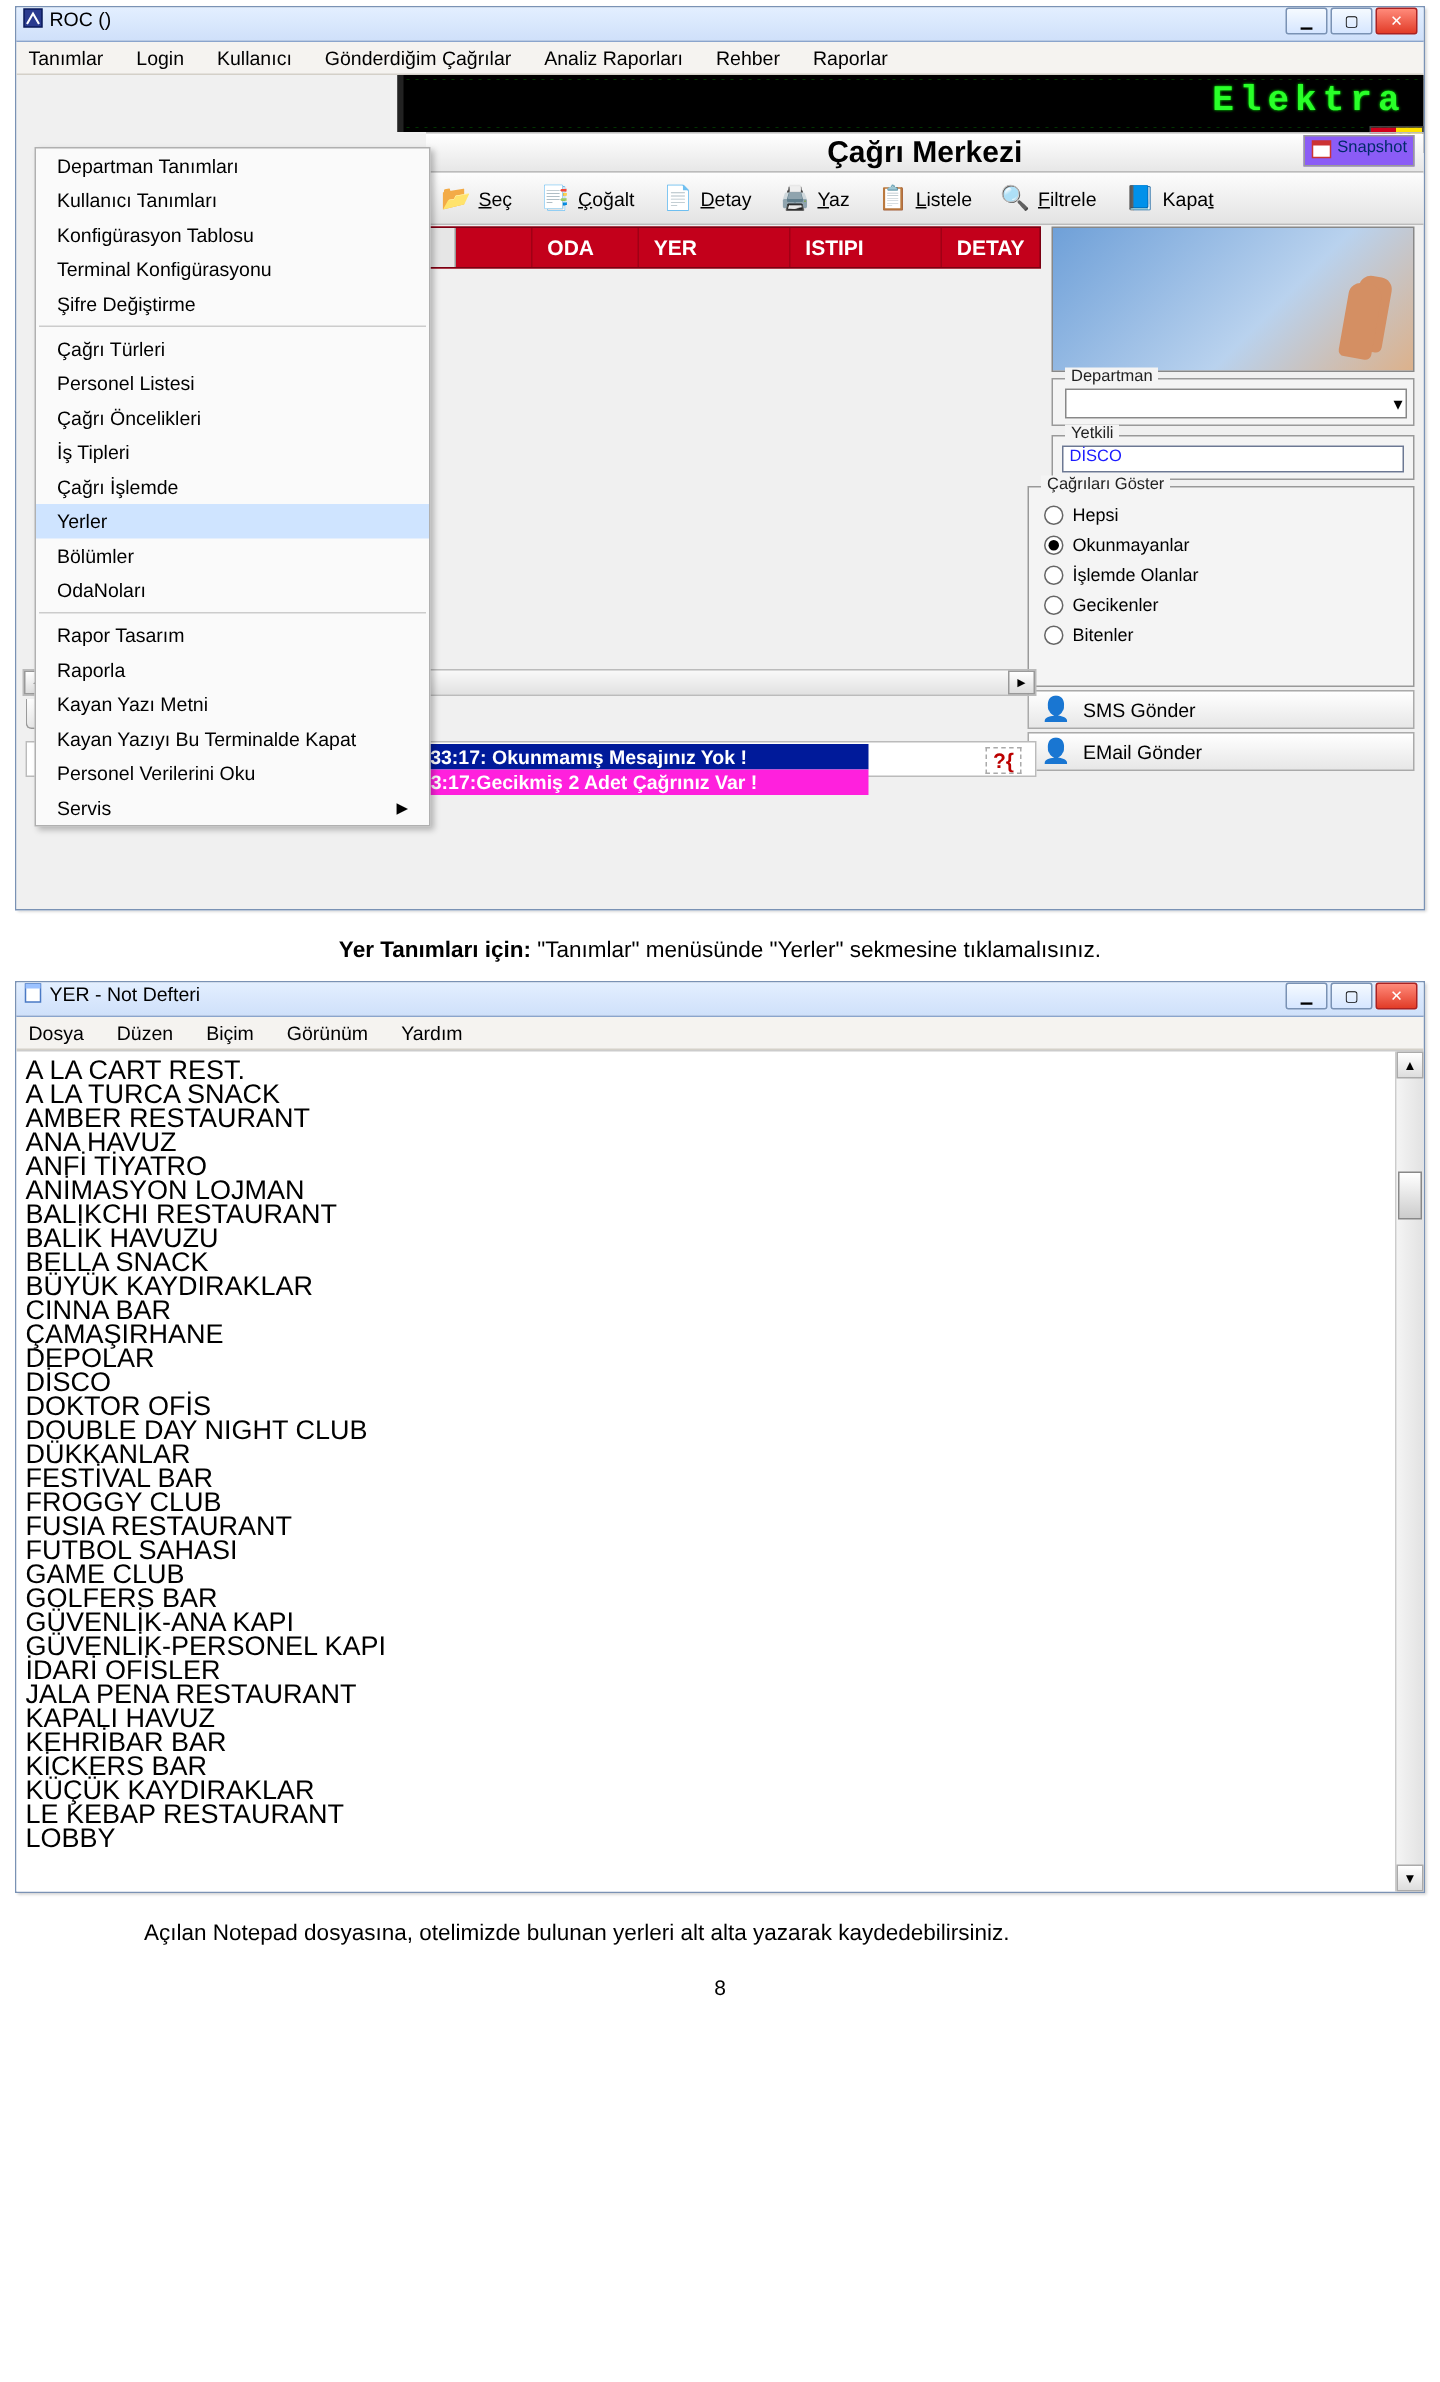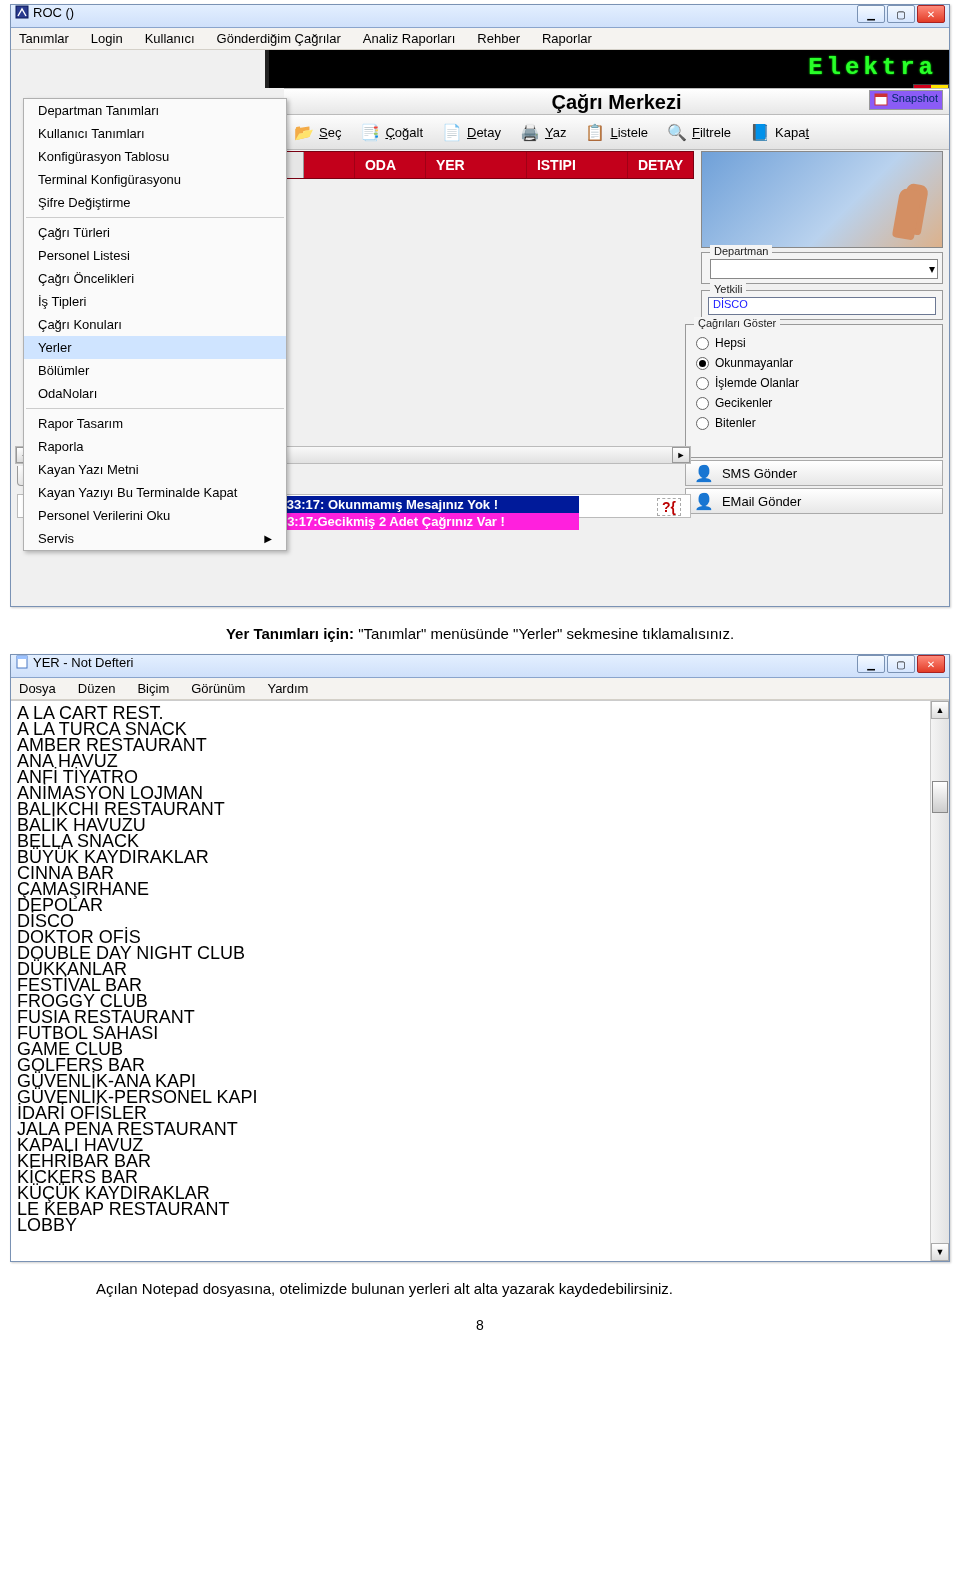--- a/index.html
+++ b/index.html
@@ -335,21 +335,21 @@
         <div class="mi">
           <span>Personel Listesi</span>
         </div>
         <div class="mi">
           <span>Çağrı Öncelikleri</span>
         </div>
         <div class="mi">
           <span>İş Tipleri</span>
         </div>
         <div class="mi">
-          <span>Çağrı Konuları</span>
+          <span>Çağrı İşlemde</span>
         </div>
         <div class="mi selected">
           <span>Yerler</span>
         </div>
         <div class="mi">
           <span>Bölümler</span>
         </div>
         <div class="mi">
           <span>OdaNoları</span>
         </div>

